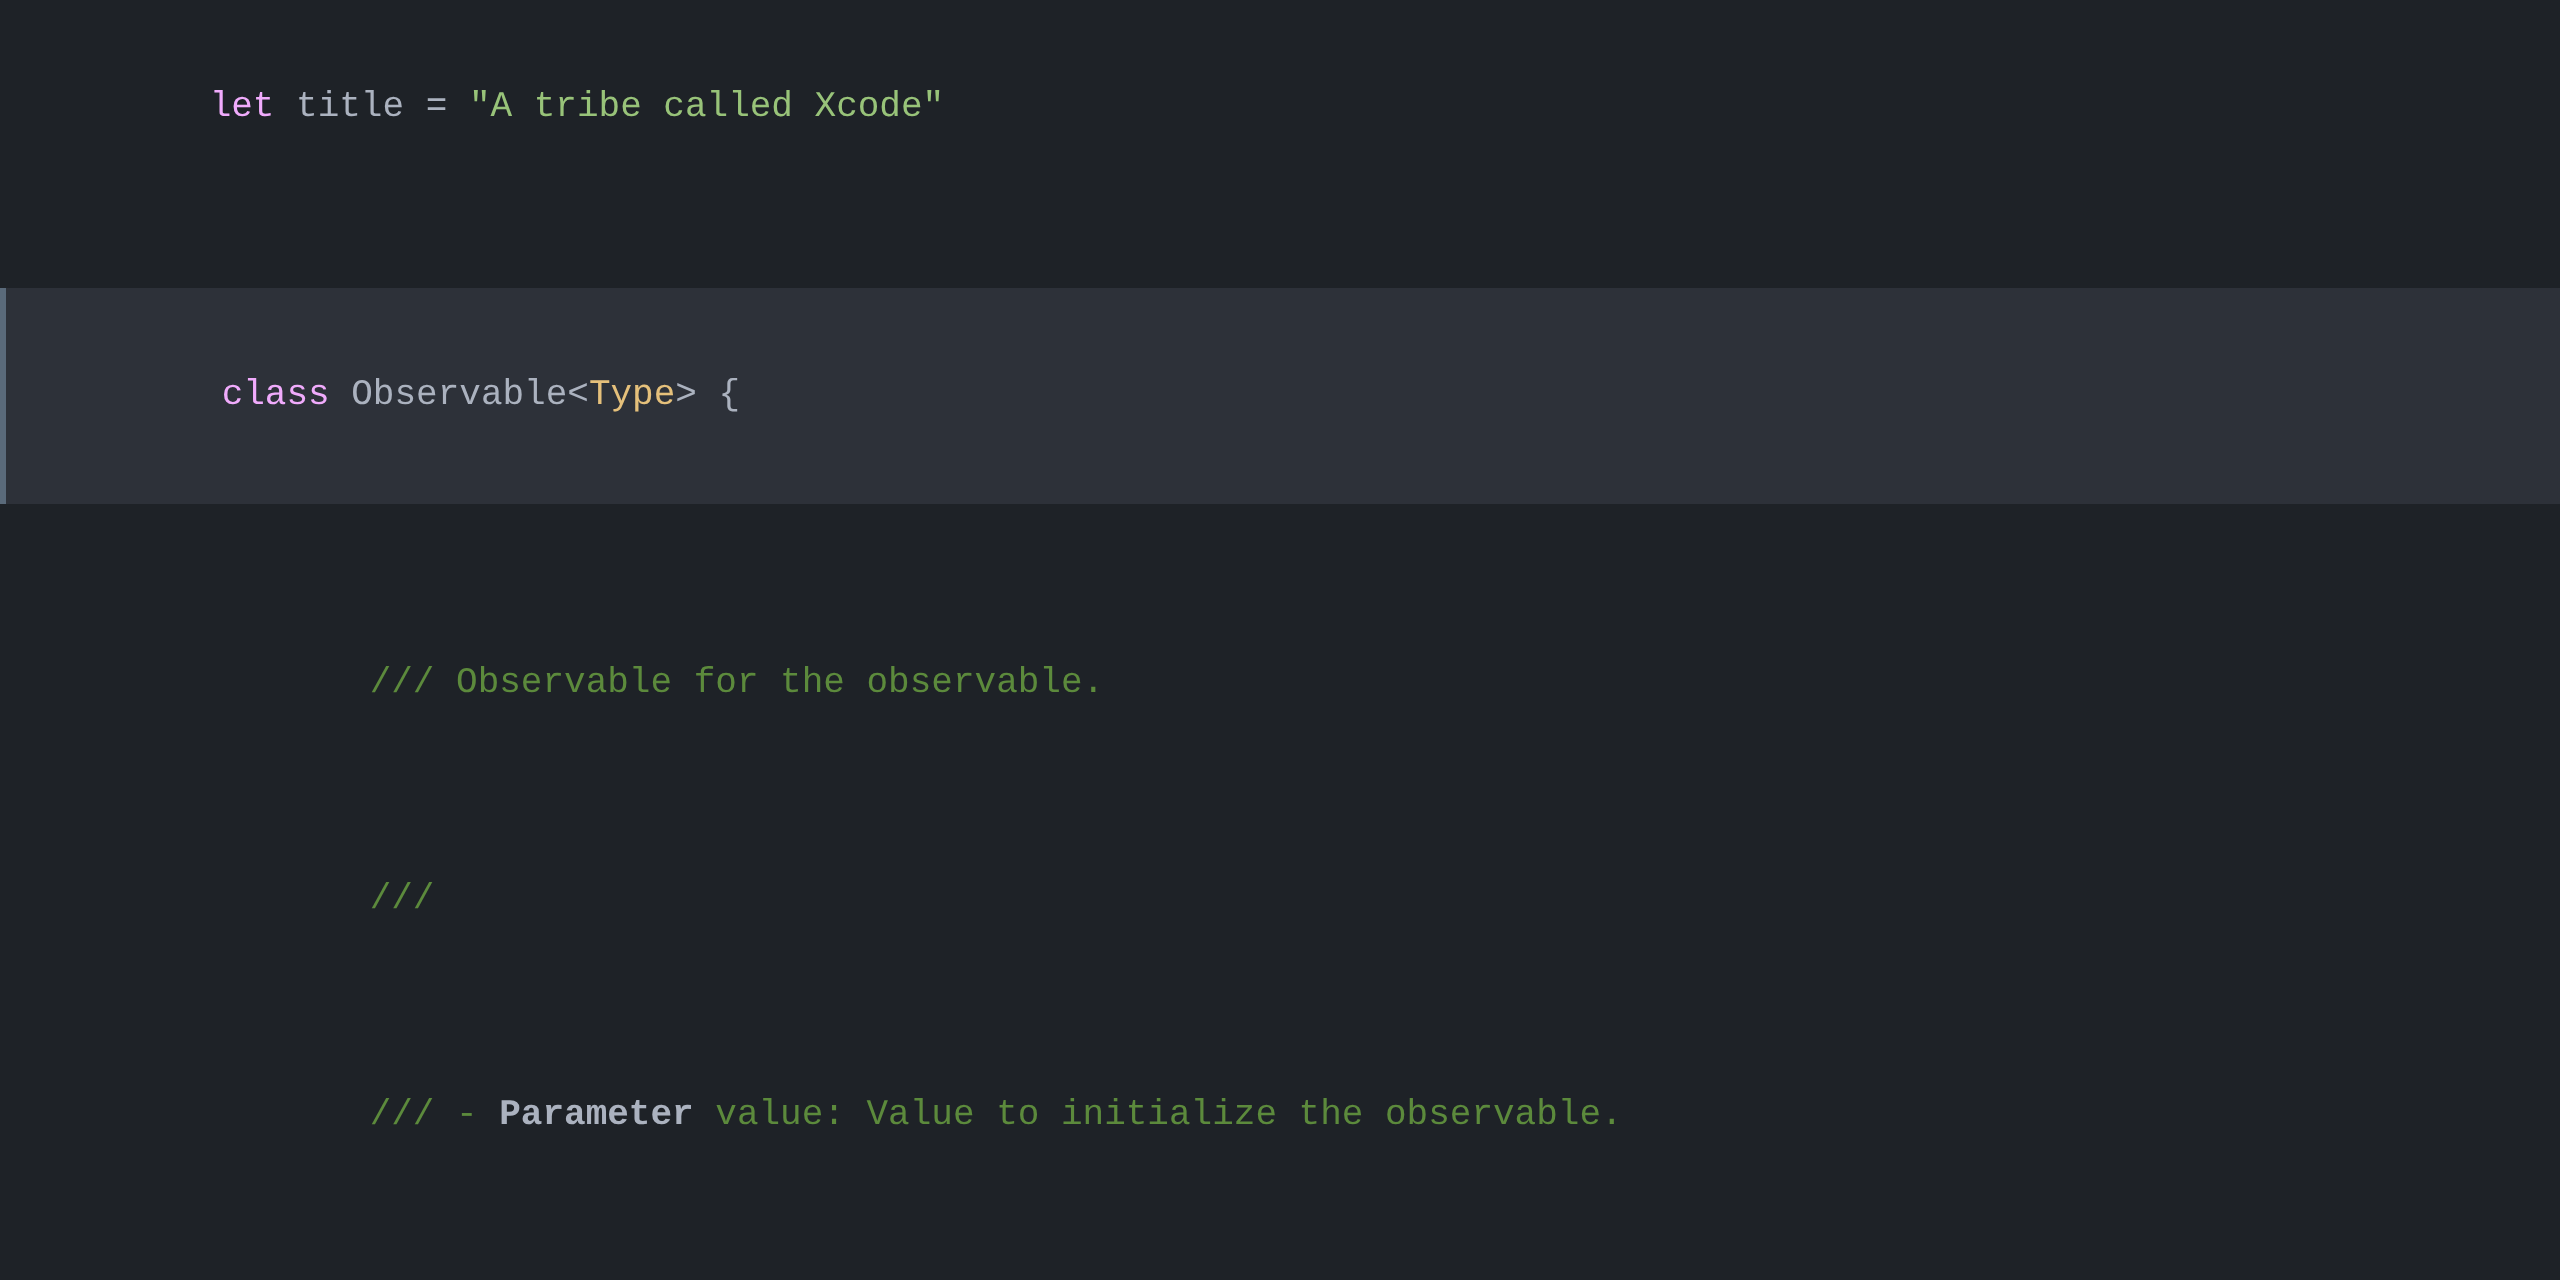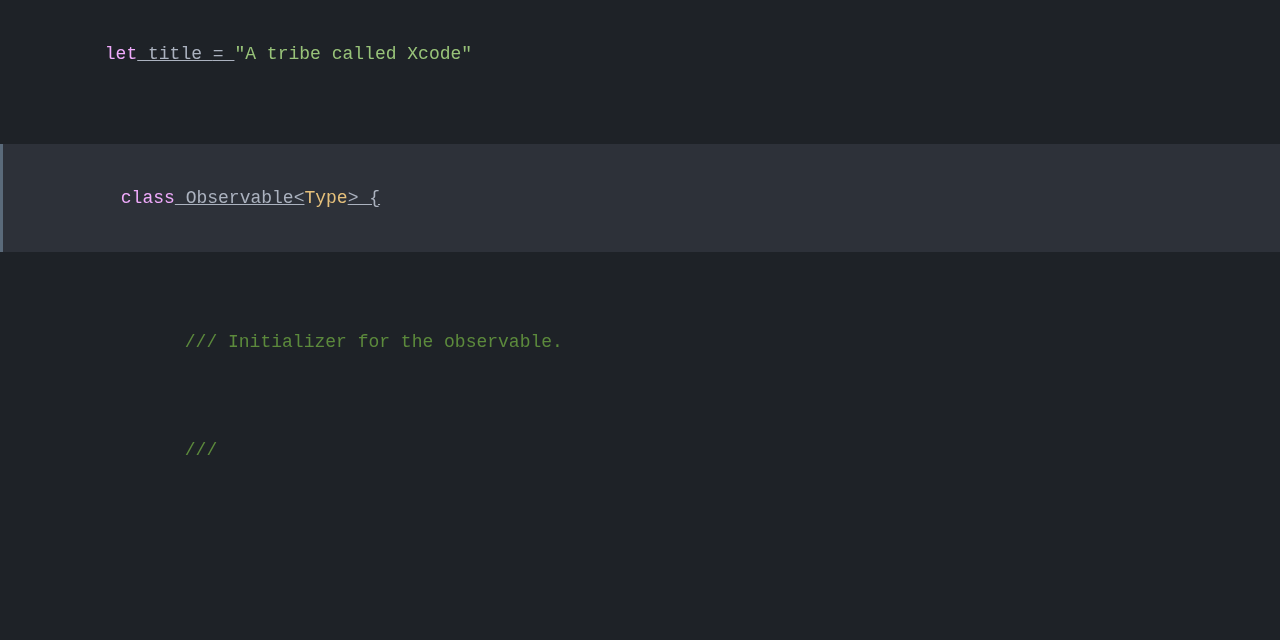--- a/index.html
+++ b/index.html
@@ -56,21 +56,21 @@
       width: 3px;
       height: 100%;
       background-color: #5a6a7a;
     }
 
     
     .kw-red { color: #f0abfc; }
     .str-green { color: #98c379; }     
     .comment-green { color: #5c8a3c; } 
     .type-yellow { color: #e5c07b; }     
-    .plain { color: #abb2bf; text-decoration: underline; }         
+    .plain { color: #abb2bf; }         
     .param-bold { color: #abb2bf; font-weight: bold; }
     .code-line {
       display: block;
       white-space: pre;
     }
   </style>
 </head>
 <body>
 
 <div class="editor">
@@ -78,43 +78,48 @@
   <div class="line">
     <span class="code-line">
       <span class="kw-red">let</span><span class="plain"> title </span><span class="plain">= </span><span class="str-green">"A tribe called Xcode"</span>
     </span>
   </div>
 
   <div class="line">
     <span class="code-line">&nbsp;</span>
   </div>
 
-  <div class="line highlighted" style="padding-left: 16px;">
+  <div class="line highlighted" style="padding-left: 6px;">
     <div class="line-marker"></div>
     <span class="code-line" style="padding-left: 40px;">
       <span class="kw-red">class</span><span class="plain"> Observable&lt;</span><span class="type-yellow">Type</span><span class="plain">&gt; {</span>
     </span>
   </div>
 
   <div class="line">
     <span class="code-line">&nbsp;</span>
   </div>
 
   <div class="line">
     <span class="code-line" style="padding-left: 80px;">
-      <span class="comment-green">/// Initializer for the observable.</span>
+      <span class="comment-green">/// Observable for the observable.</span>
     </span>
   </div>
 
   <div class="line">
     <span class="code-line" style="padding-left: 80px;">
       <span class="comment-green">///</span>
     </span>
   </div>
 
+  <div class="line">
+    <span class="code-line" style="padding-left: 80px;">
+      <span class="comment-green">/// - </span><span class="param-bold">Parameter</span><span class="comment-green"> value: Value to initialize the observable.</span>
+    </span>
+  </div>
 
   <div class="line">
     <span class="code-line" style="padding-left: 80px;">
       
     </span>
   </div>
 
 </div>
 
 </body></html>

